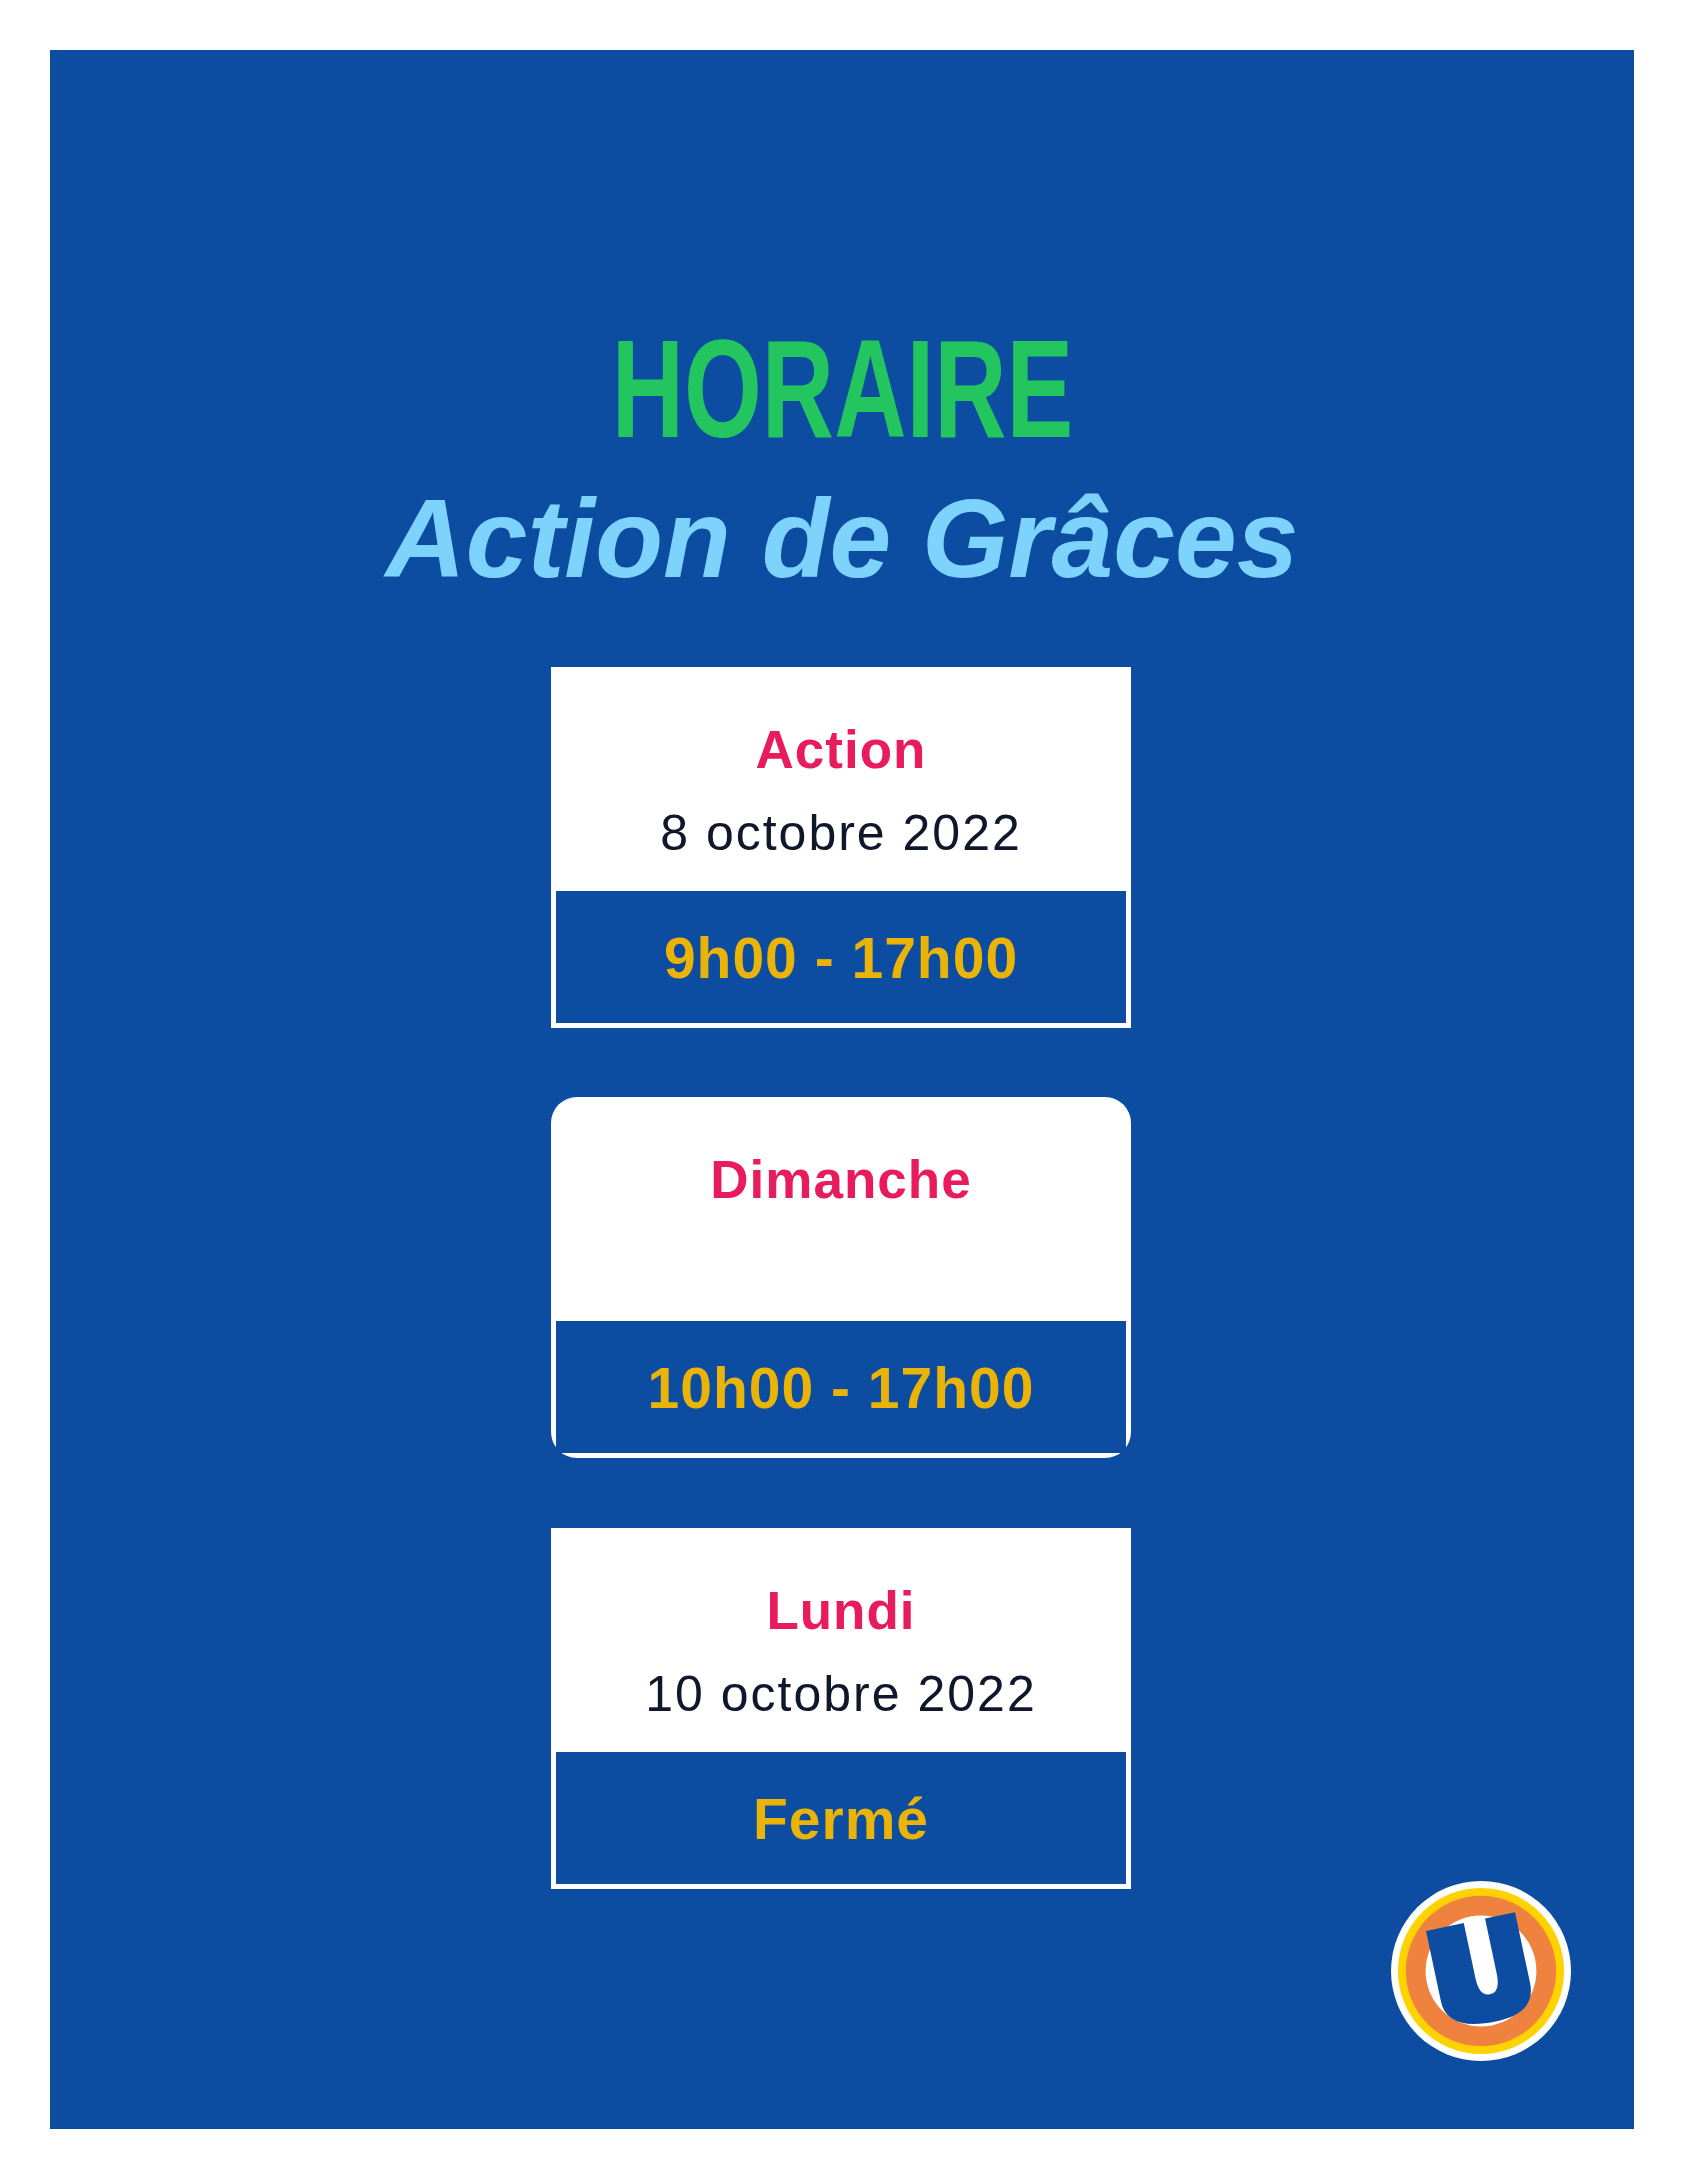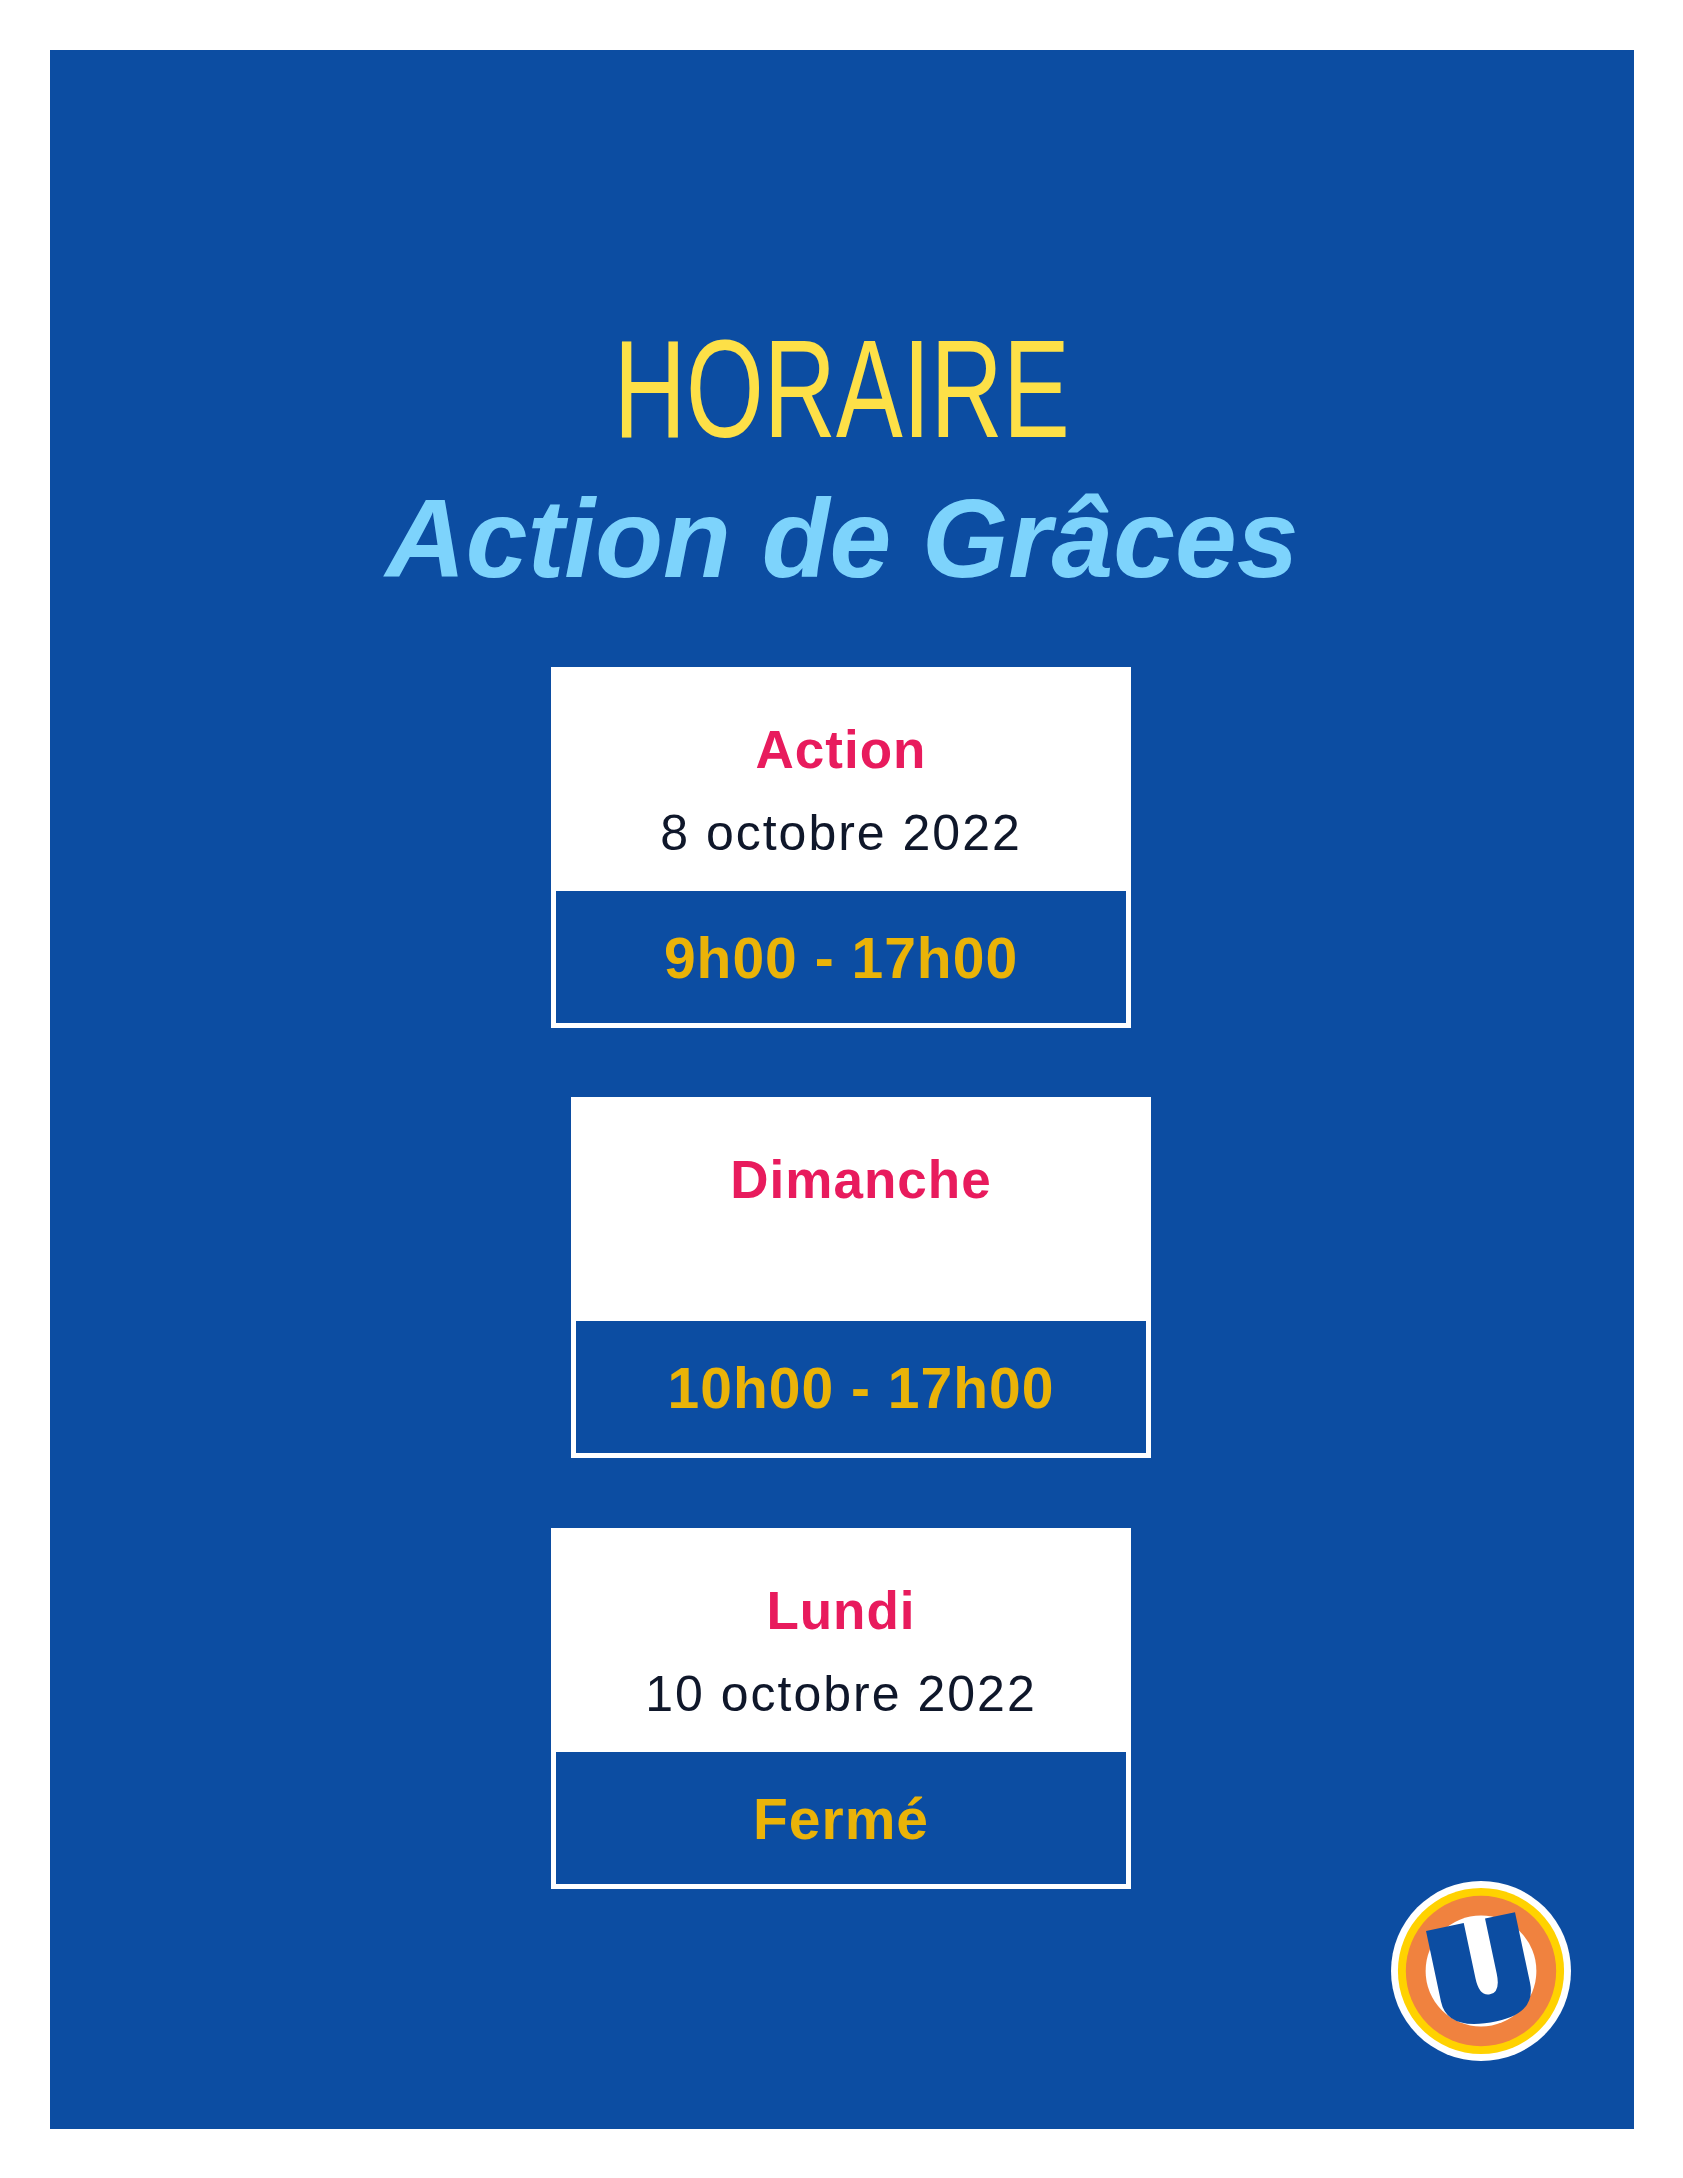--- a/index.html
+++ b/index.html
@@ -1,20 +1,20 @@
 <!DOCTYPE html>
 <html><head>
 <meta charset="utf-8">
 <style>
   html,body{margin:0;padding:0;background:#ffffff;}
   .page{position:relative;width:1683px;height:2178px;background:#ffffff;overflow:hidden;
         font-family:"Liberation Sans",sans-serif;}
   .panel{position:absolute;left:50px;top:50px;width:1584px;height:2079px;background:#0C4DA2;}
   .title{position:absolute;left:0;top:269px;width:100%;text-align:center;
-         color:#fde047;font-size:139px;font-weight:normal;line-height:1;white-space:nowrap;}
+         color:#22c55e;font-size:139px;font-weight:bold;line-height:1;white-space:nowrap;}
   .title .condense{display:inline-block;transform:scaleX(0.72);transform-origin:50% 50%;}
   .subtitle{position:absolute;left:0;top:434px;width:100%;text-align:center;
             color:#7dd3fc;font-size:111px;font-weight:bold;font-style:italic;line-height:1;white-space:nowrap;}
   .card{position:absolute;left:550px;width:580px;height:361px;background:#ffffff;}
   .card-1{top:666px;} .card-2{top:1097px;} .card-3{top:1528px;}
   .day{position:absolute;top:56px;left:0;width:100%;text-align:center;
        color:#E81B5D;font-size:53px;font-weight:bold;line-height:1;letter-spacing:1px;}
   .date{position:absolute;top:141px;left:0;width:100%;text-align:center;
         color:#0f172a;font-size:50px;font-weight:400;line-height:1;letter-spacing:2px;}
   .band{position:absolute;left:5px;right:5px;top:224px;bottom:5px;background:#0C4DA2;
@@ -33,21 +33,21 @@
     <div class="subtitle">Action de Grâces</div>
 
     <div class="card card-1" style="left:501px;top:617px;">
       <div class="day">Action</div>
       <div class="date">8 octobre 2022</div>
       <div class="band">
         <span class="hours">9h00 - 17h00</span>
       </div>
     </div>
 
-    <div class="card card-2" style="left:521px;top:1047px;">
+    <div class="card card-2" style="left:501px;top:1047px;border-radius:26px;">
       <div class="day">Dimanche</div>
       <div class="band">
         <span class="hours">10h00 - 17h00</span>
       </div>
     </div>
 
     <div class="card card-3" style="left:501px;top:1478px;">
       <div class="day">Lundi</div>
       <div class="date">10 octobre 2022</div>
       <div class="band">

